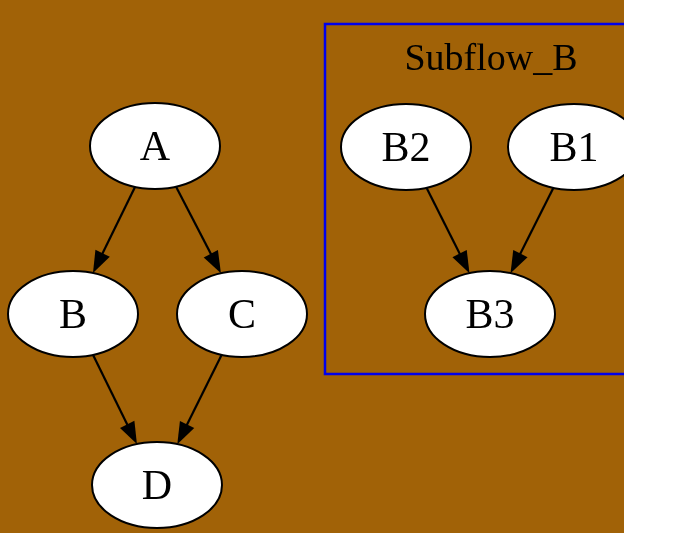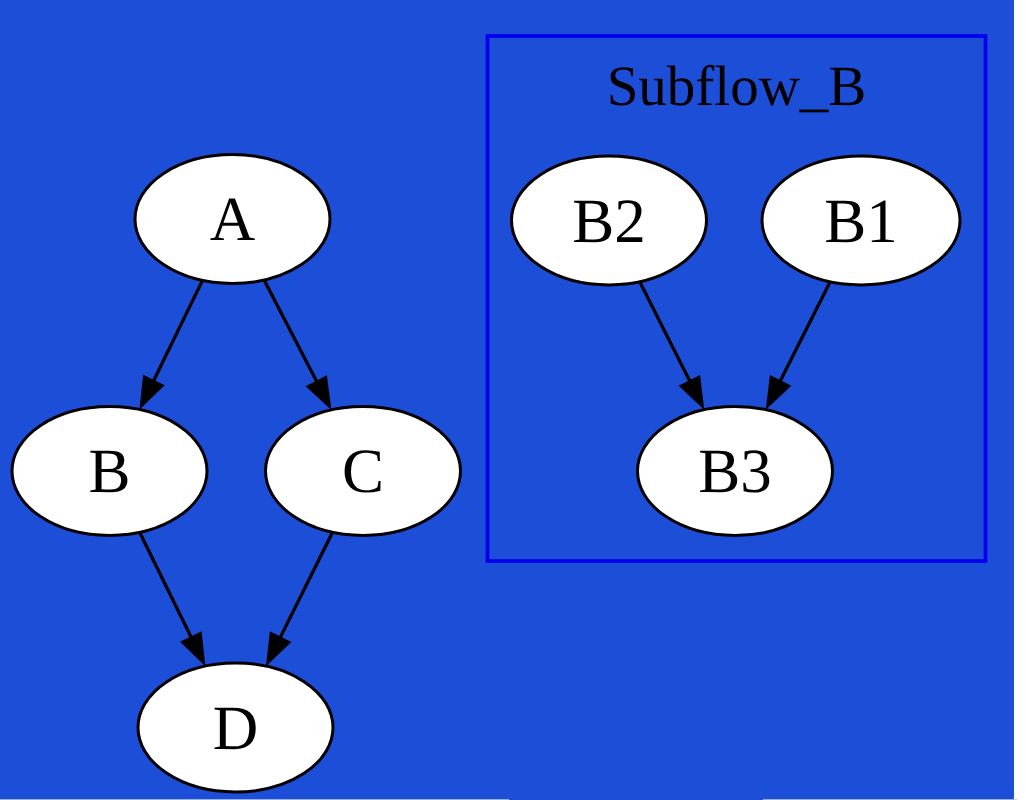--- a/index.html
+++ b/index.html
@@ -2,23 +2,23 @@
 <html><head>
 <meta charset="utf-8">
 <style>
   html, body {
     margin: 0;
     padding: 0;
     background: #ffffff;
   }
   .stage {
     position: relative;
-    width: 676px;
+    width: 624px;
     height: 533px;
-    background: #1d4ed8;
+    background: #a16207;
     overflow: hidden;
   }
   svg text {
     font-family: "Liberation Serif", "DejaVu Serif", serif;
     fill: #000000;
   }
   .node-label {
     font-size: 42px;
     text-anchor: middle;
   }

